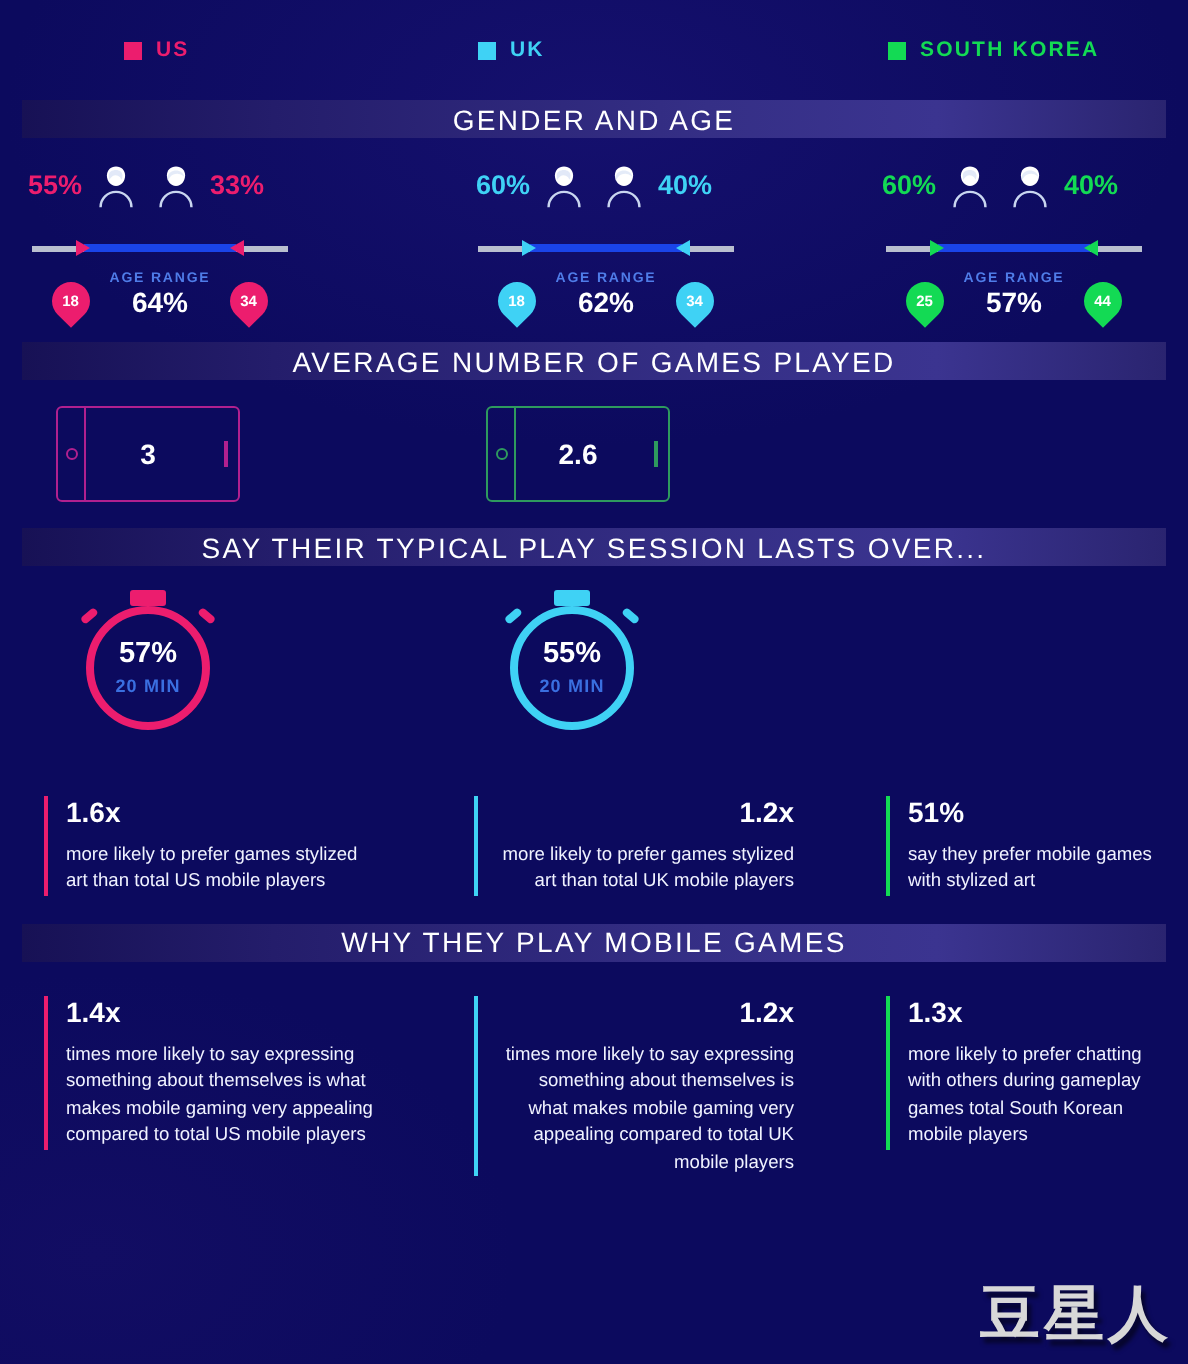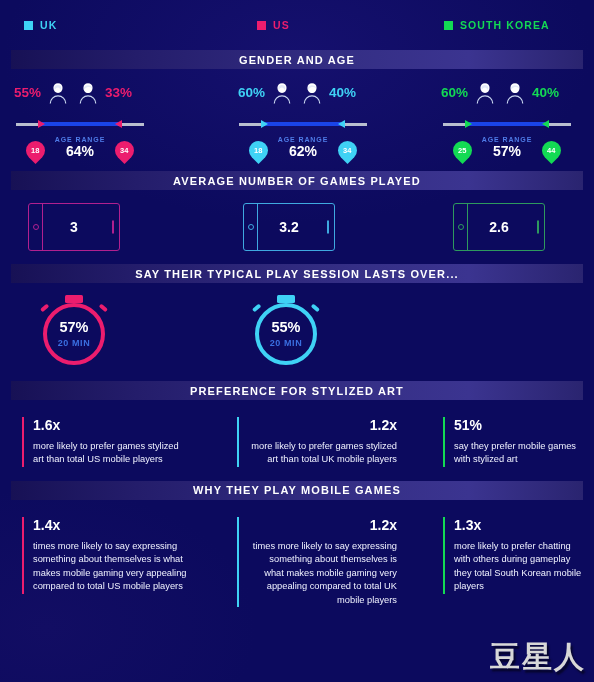--- a/index.html
+++ b/index.html
@@ -35,21 +35,21 @@
 
   
   .bar {
     position: relative;
     height: 19px;
     margin: 0 11px;
     background: linear-gradient(90deg, #171155 0%, #241d6b 22%, #352f86 60%, #3b3490 80%, #2a2470 100%);
     display: flex; align-items: center; justify-content: center;
   }
   .bar span {
-    font-size: 11px; font-weight: bold; color: #ffffff;
+    font-size: 14px; font-weight: normal; color: #ffffff;
     letter-spacing: 1.15px; white-space: nowrap;
   }
 
   
   .cols { display: flex; width: 100%; }
   .col { position: relative; }
   .col.c1 { width: 215px; }
   .col.c2 { width: 210px; }
   .col.c3 { flex: 1; }
 
@@ -158,27 +158,27 @@
     text-shadow: 2px 3px 2px rgba(0,0,0,0.55);
     font-family: "DejaVu Sans", sans-serif;
   }
 </style>
 </head>
 <body>
 
 <div class="page">
 
   <div class="legend">
+    <div class="legend-item us">
+      <span class="swatch" style="background:#ec1d6e"></span>
+      <span>US</span>
+    </div>
     <div class="legend-item uk">
       <span class="swatch" style="background:#3fd2f5"></span>
       <span>UK</span>
-    </div>
-    <div class="legend-item us">
-      <span class="swatch" style="background:#ec1d6e"></span>
-      <span>US</span>
     </div>
     <div class="legend-item kr">
       <span class="swatch" style="background:#13da54"></span>
       <span>SOUTH KOREA</span>
     </div>
   </div>
 
   <div class="bar">
     <span>GENDER AND AGE</span>
   </div>
@@ -295,28 +295,20 @@
     <span>AVERAGE NUMBER OF GAMES PLAYED</span>
   </div>
 
   <div class="cols phone-row">
     <div class="col c1">
       <div class="phone p1" style="border-color:#b1208f">
         <span class="cam" style="border-color:#b1208f"></span>
         <span class="bez" style="background:#b1208f"></span>
         <span class="num">3</span>
         <span class="spk" style="background:#b1208f"></span>
-      </div>
-    </div>
-    <div class="col c2">
-      <div class="phone p2" style="border-color:#3fa9e0">
-        <span class="cam" style="border-color:#3fa9e0"></span>
-        <span class="bez" style="background:#3fa9e0"></span>
-        <span class="num">3.2</span>
-        <span class="spk" style="background:#3fa9e0"></span>
       </div>
     </div>
     <div class="col c3">
       <div class="phone p3" style="border-color:#2e9a5e">
         <span class="cam" style="border-color:#2e9a5e"></span>
         <span class="bez" style="background:#2e9a5e"></span>
         <span class="num">2.6</span>
         <span class="spk" style="background:#2e9a5e"></span>
       </div>
     </div>
@@ -344,23 +336,20 @@
         <span class="nub l" style="background:#3fd2f5"></span>
         <span class="nub r" style="background:#3fd2f5"></span>
         <div class="dial" style="border-color:#3fd2f5">
           <div class="w-pct">55%</div>
           <div class="w-min">20 MIN</div>
         </div>
       </div>
     </div>
   </div>
 
-  <div class="bar">
-    <span>PREFERENCE FOR STYLIZED ART</span>
-  </div>
 
   <div class="cols stat-row">
     <div class="col c1">
       <div class="stat s1 us-b">
         <div class="big">1.6x</div>
         <div class="desc">more likely to prefer games stylized art than total US mobile players</div>
       </div>
     </div>
     <div class="col c2">
       <div class="stat s2 uk-b">
@@ -391,20 +380,20 @@
     </div>
     <div class="col c2">
       <div class="stat s2 uk-b">
         <div class="big">1.2x</div>
         <div class="desc">times more likely to say expressing something about themselves is what makes mobile gaming very appealing compared to total UK mobile players</div>
       </div>
     </div>
     <div class="col c3">
       <div class="stat s3 kr-b">
         <div class="big">1.3x</div>
-        <div class="desc">more likely to prefer chatting with others during gameplay they total South Korean mobile players</div>
+        <div class="desc">more likely to prefer chatting with others during gameplay games total South Korean mobile players</div>
       </div>
     </div>
   </div>
 
   <div class="watermark">豆星人</div>
 
 </div>
 
 </body></html>

